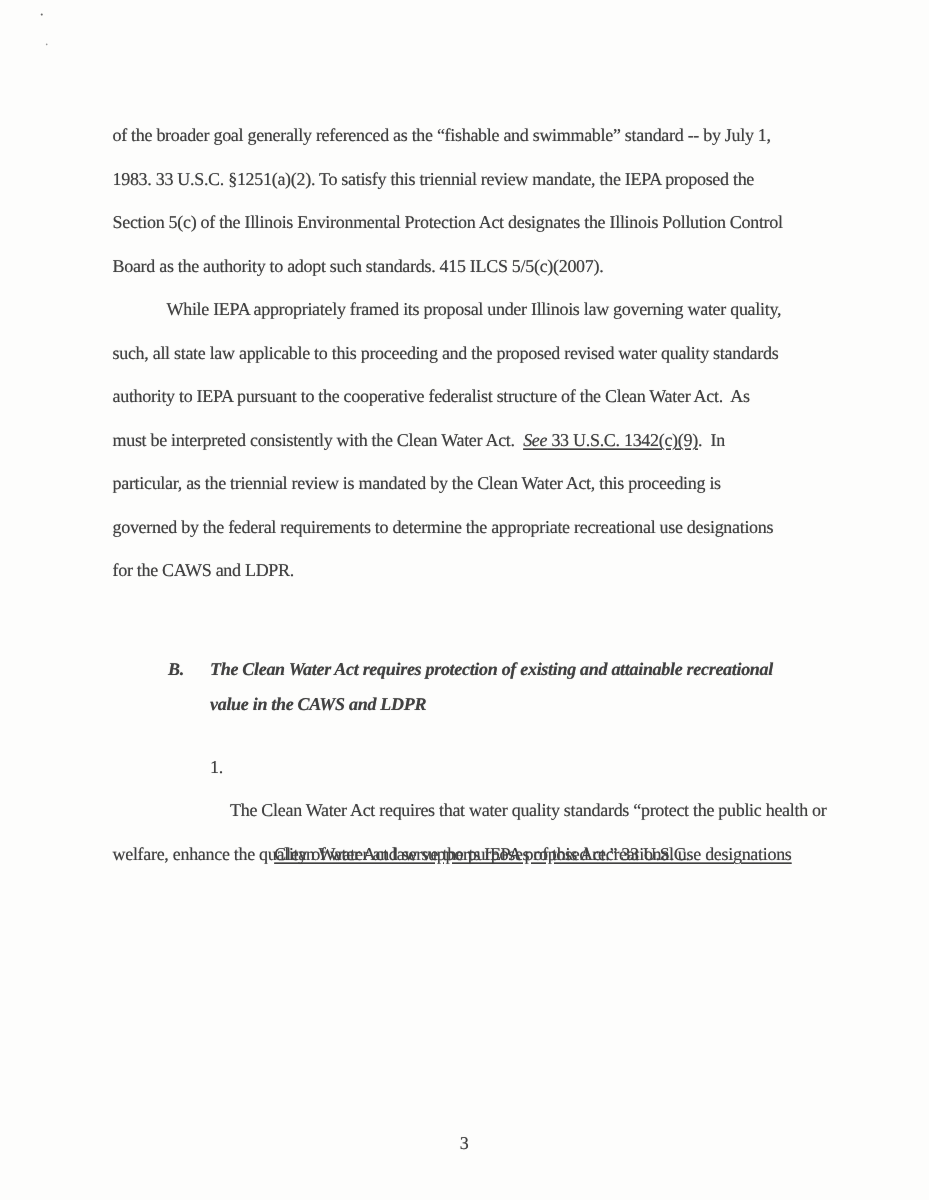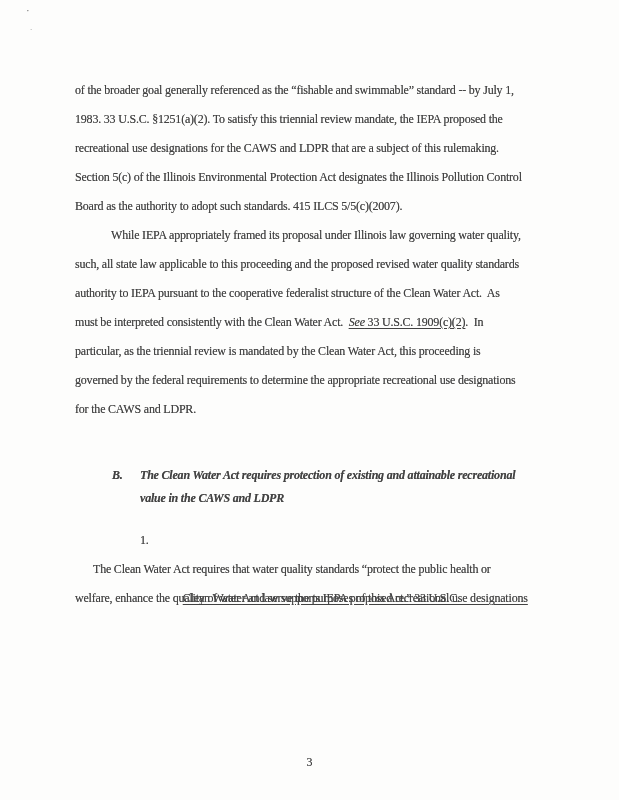--- a/index.html
+++ b/index.html
@@ -32,21 +32,21 @@
   .line {
     white-space: pre;
     height: 29px;
     line-height: 29px;
     font-size: 12px;
     letter-spacing: -0.2px;
     text-shadow: 0 0 0.5px rgba(70,70,70,0.65);
   }
 
   .p2 .line:first-child { text-indent: 36px; }
-  .p3 .line:first-child { text-indent: 18px; }
+  .p3 .line:first-child { text-indent: 18px; text-align: right; }
 
   .italic { font-style: italic; }
   .underline { text-decoration: underline; text-underline-offset: 2px; }
 
   .heading {
     margin-top: 40px;
     padding-left: 65px;
     position: relative;
     font-weight: bold;
     font-style: italic;
@@ -104,30 +104,29 @@
 <div class="page">
 
   <span class="artifact a1">·</span>
   <span class="artifact a2">.</span>
 
   <div class="content">
 
     <div class="para p1">
         <div class="line">of the broader goal generally referenced as the “fishable and swimmable” standard -- by July 1,</div>
         <div class="line">1983. 33 U.S.C. §1251(a)(2). To satisfy this triennial review mandate, the IEPA proposed the</div>
-        <div class="line">recreational use designations for the CAWS and LDPR that are a subject of this rulemaking.</div>
         <div class="line">Section 5(c) of the Illinois Environmental Protection Act designates the Illinois Pollution Control</div>
         <div class="line">Board as the authority to adopt such standards. 415 ILCS 5/5(c)(2007).</div>
       </div>
 
     <div class="para p2">
         <div class="line">While IEPA appropriately framed its proposal under Illinois law governing water quality,</div>
         <div class="line">such, all state law applicable to this proceeding and the proposed revised water quality standards</div>
         <div class="line">authority to IEPA pursuant to the cooperative federalist structure of the Clean Water Act.  As</div>
-        <div class="line"><span>must be interpreted consistently with the Clean Water Act.  </span><span class="italic underline">See</span><span class="underline"> 33 U.S.C. 1909(c)(2)</span><span>.  In</span></div>
+        <div class="line"><span>must be interpreted consistently with the Clean Water Act.  </span><span class="italic underline">See</span><span class="underline"> 33 U.S.C. 1342(c)(9)</span><span>.  In</span></div>
         <div class="line">particular, as the triennial review is mandated by the Clean Water Act, this proceeding is</div>
         <div class="line">governed by the federal requirements to determine the appropriate recreational use designations</div>
         <div class="line">for the CAWS and LDPR.</div>
       </div>
 
     <div class="heading">
       <span class="heading-label">B.</span>
       <div>
           <div class="line">The Clean Water Act requires protection of existing and attainable recreational</div>
           <div class="line">value in the CAWS and LDPR</div>

